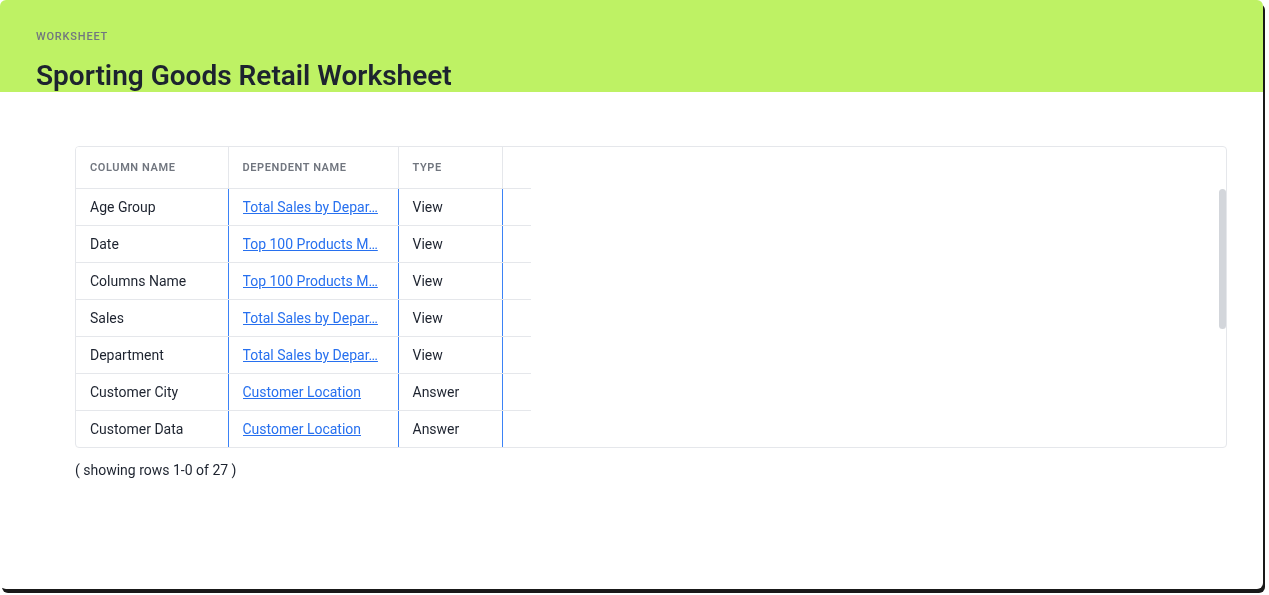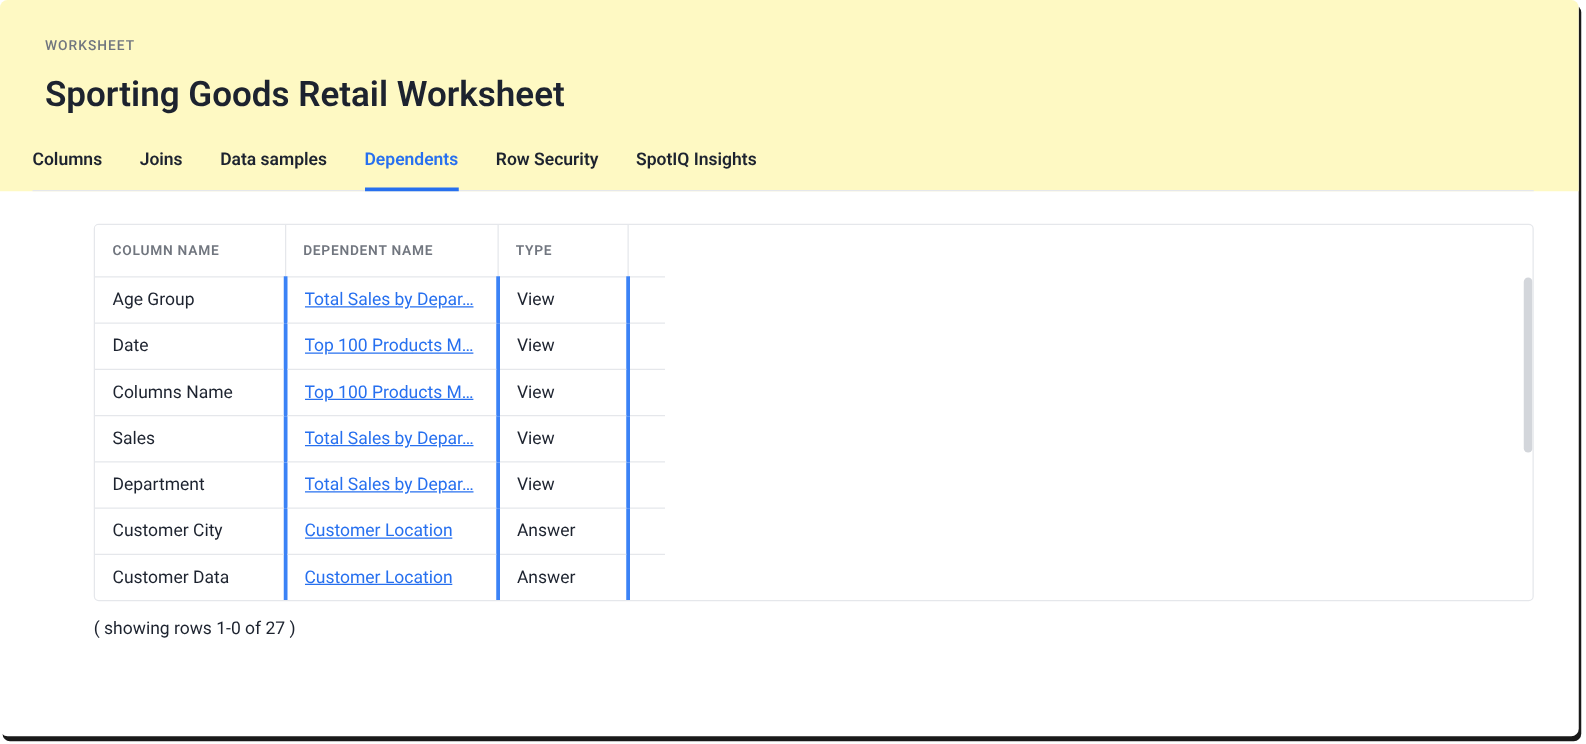--- a/index.html
+++ b/index.html
@@ -19,21 +19,21 @@
     .frame {
       width: 1263px;
       height: 589px;
       background: #fff;
       border-radius: 6px;
       box-shadow: 2px 4px 0 rgba(0,0,0,0.9);
       overflow: hidden;
       position: relative;
     }
     .header-area {
-      background: #fef9c3;
+      background: #bef264;
       padding: 30px 36px 0 36px;
       position: relative;
     }
     .breadcrumb {
       font-size: 11px;
       letter-spacing: 0.8px;
       color: #71767f;
       font-weight: 500;
       margin-bottom: 16px;
     }
@@ -130,21 +130,21 @@
       padding: 14px 14px;
       border-bottom: 1px solid #e5e7eb;
       border-right: 1px solid #e5e7eb;
       background: #fff;
     }
     tbody td {
       font-size: 14px;
       color: #1d232f;
       padding: 10px 14px;
       border-bottom: 1px solid #e5e7eb;
-      border-right: 3px solid #3b82f6;
+      border-right: 1px solid #3b82f6;
       white-space: nowrap;
       overflow: hidden;
       text-overflow: ellipsis;
     }
     tbody tr:last-child td {
       border-bottom: none;
     }
     .col-name {
       width: 152px;
       max-width: 152px;
@@ -190,28 +190,20 @@
       padding: 14px 0 0 0;
     }
   </style>
 </head>
 <body>
 
 <div class="frame">
   <div class="header-area">
     <div class="breadcrumb">WORKSHEET</div>
     <h1 class="page-title">Sporting Goods Retail Worksheet</h1>
-    <div class="tabs">
-      <div class="tab">Columns</div>
-      <div class="tab">Joins</div>
-      <div class="tab">Data samples</div>
-      <div class="tab active">Dependents</div>
-      <div class="tab">Row Security</div>
-      <div class="tab">SpotIQ Insights</div>
-    </div>
   </div>
 
   <div class="content">
     <div class="table-wrap">
       <table>
         <thead>
           <tr>
             <th class="col-name">COLUMN NAME</th>
             <th class="col-dep">DEPENDENT NAME</th>
             <th class="col-type">TYPE</th>

